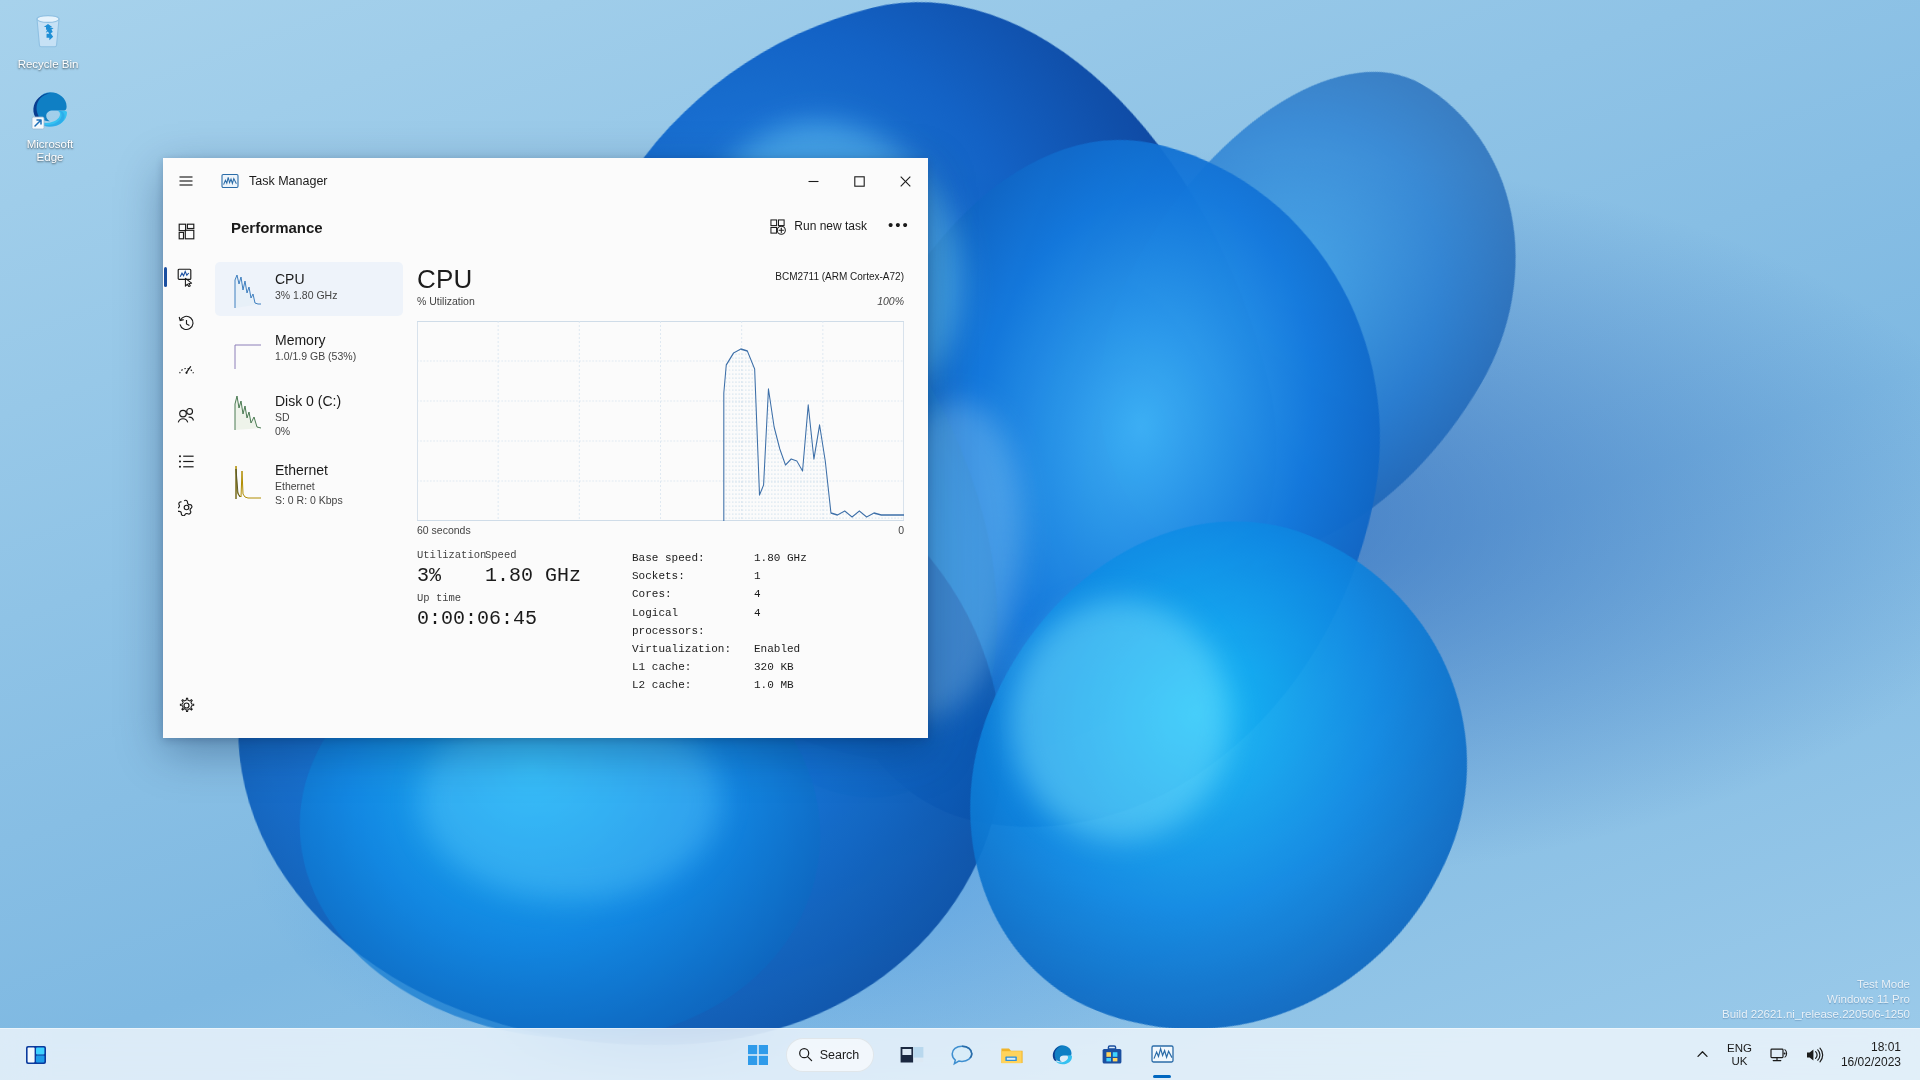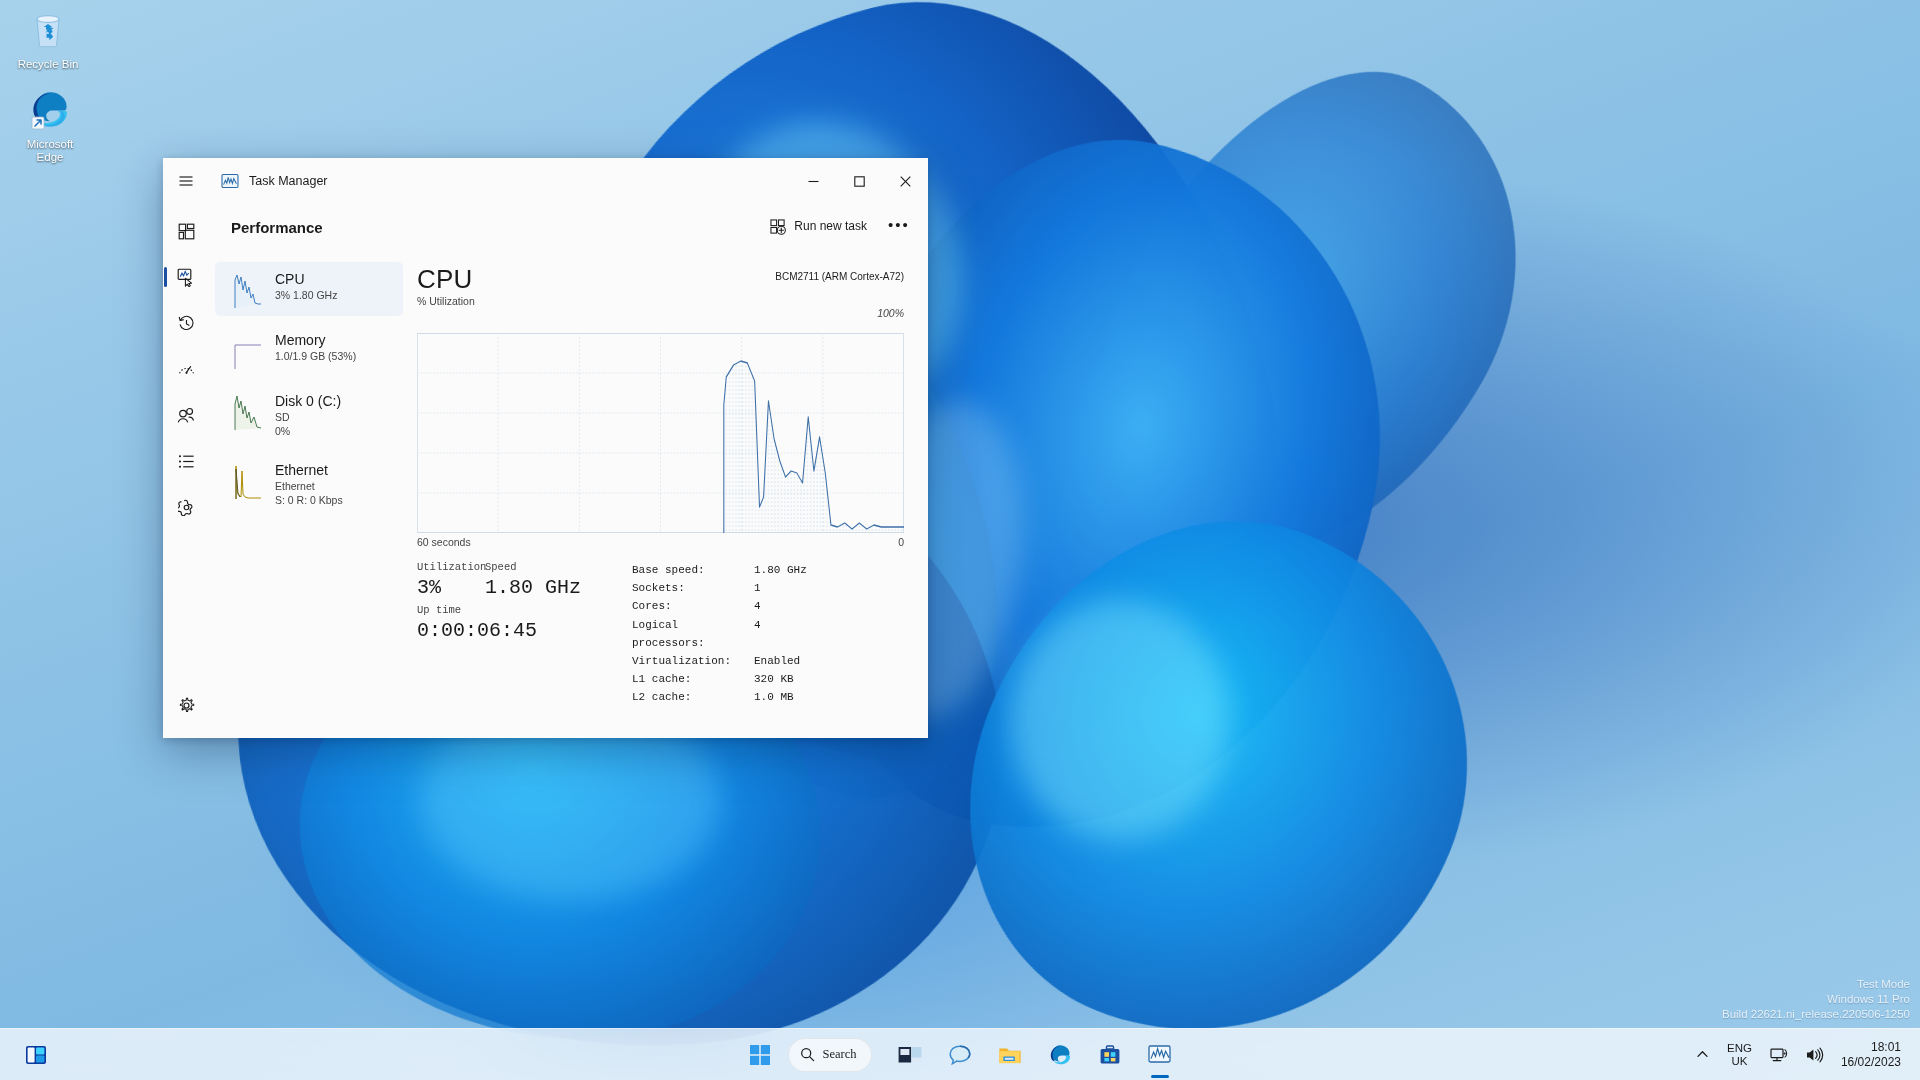--- a/index.html
+++ b/index.html
@@ -147,21 +147,21 @@
   .res-spark { width:32px; height:38px; flex:0 0 32px; }
   .res-text { min-width:0; }
   .res-name { font-size:14px; color:#1b1b1b; line-height:17px; white-space:nowrap; }
   .res-sub { font-size:10.5px; color:#444; line-height:14px; white-space:nowrap; }
 
   #detail-pane { flex:1 1 auto; min-width:0; padding:14px 24px 0 8px; display:flex; flex-direction:column; }
 
   .detail-head { display:flex; align-items:flex-start; }
   #detail-title { font-size:26px; color:#1b1b1b; line-height:30px; letter-spacing:.2px; }
   #detail-model { font-size:10px; color:#1b1b1b; margin-left:auto; padding-top:7px; }
-  .detail-axis { display:flex; font-size:10.5px; color:#444; margin-top:1px;flex-direction:column; }
+  .detail-axis { display:flex; font-size:10.5px; color:#444; margin-top:1px; }
   #axis-y-label { }
   #axis-y-max { margin-left:auto;font-style:italic; }
 
   
   #graph-wrap { position:relative; flex:0 0 auto; margin-top:14px; height:200px; }
   #graph-svg { display:block; width:100%; height:200px; }
   .graph-foot { display:flex; font-size:10.5px; color:#444; margin-top:3px; }
   #graph-foot-right { margin-left:auto; }
 
   
@@ -196,21 +196,21 @@
   .tb-item {
     width:44px; height:42px; border-radius:5px;
     display:flex; align-items:center; justify-content:center;
     cursor:pointer; position:relative;
   }
   #tb-search {
     display:flex; align-items:center; gap:7px;
     height:34px; padding:0 14px 0 11px; margin-right:10px;
     border-radius:17px; background:rgba(255,255,255,.62);
     border:1px solid rgba(0,0,0,.07);
-    font-size:12.5px; color:#1b1b1b; cursor:pointer;font-family:Liberation Serif, serif;
+    font-size:12.5px; color:#1b1b1b; cursor:pointer;
   }
   .tb-item.active::after {
     content:""; position:absolute; bottom:-2px; left:50%; transform:translateX(-50%);
     width:18px; height:3px; border-radius:2px; background:#0067c0;
   }
   #tb-right { position:absolute; right:8px; display:flex; align-items:center; gap:2px; }
   .tray-btn {
     display:flex; align-items:center; justify-content:center;
     height:40px; padding:0 7px; border-radius:5px; cursor:pointer;
     color:#1b1b1b;

